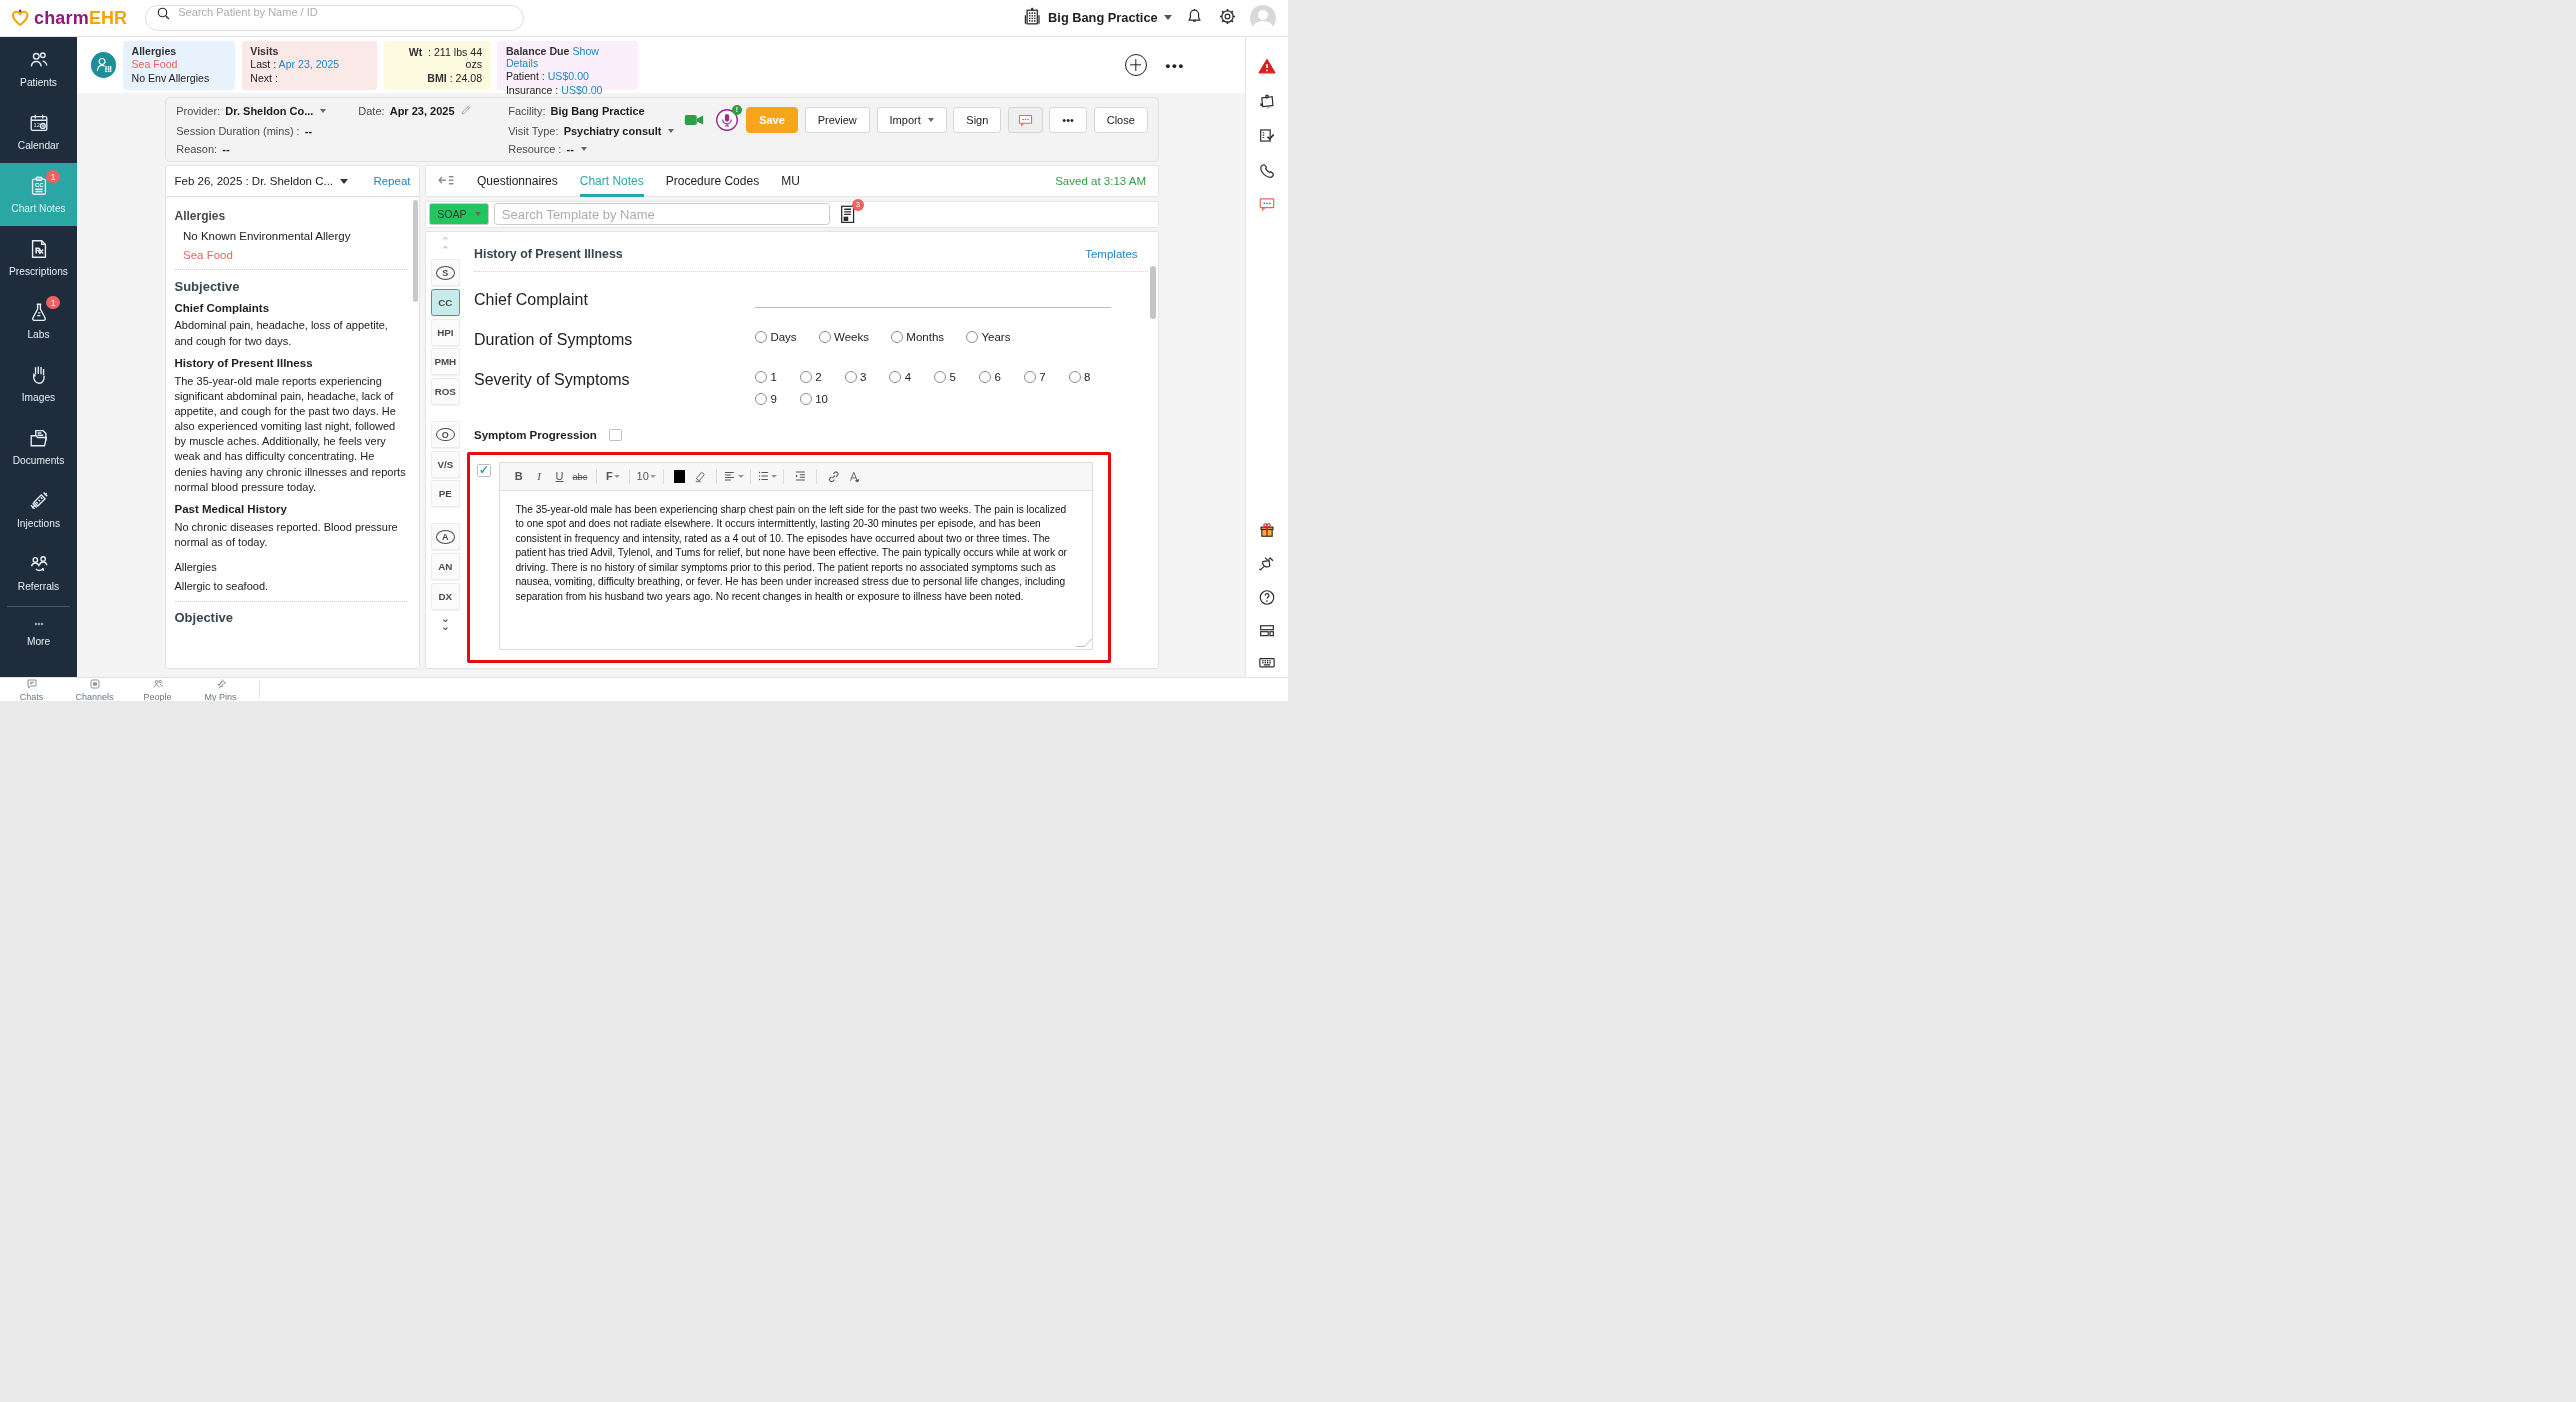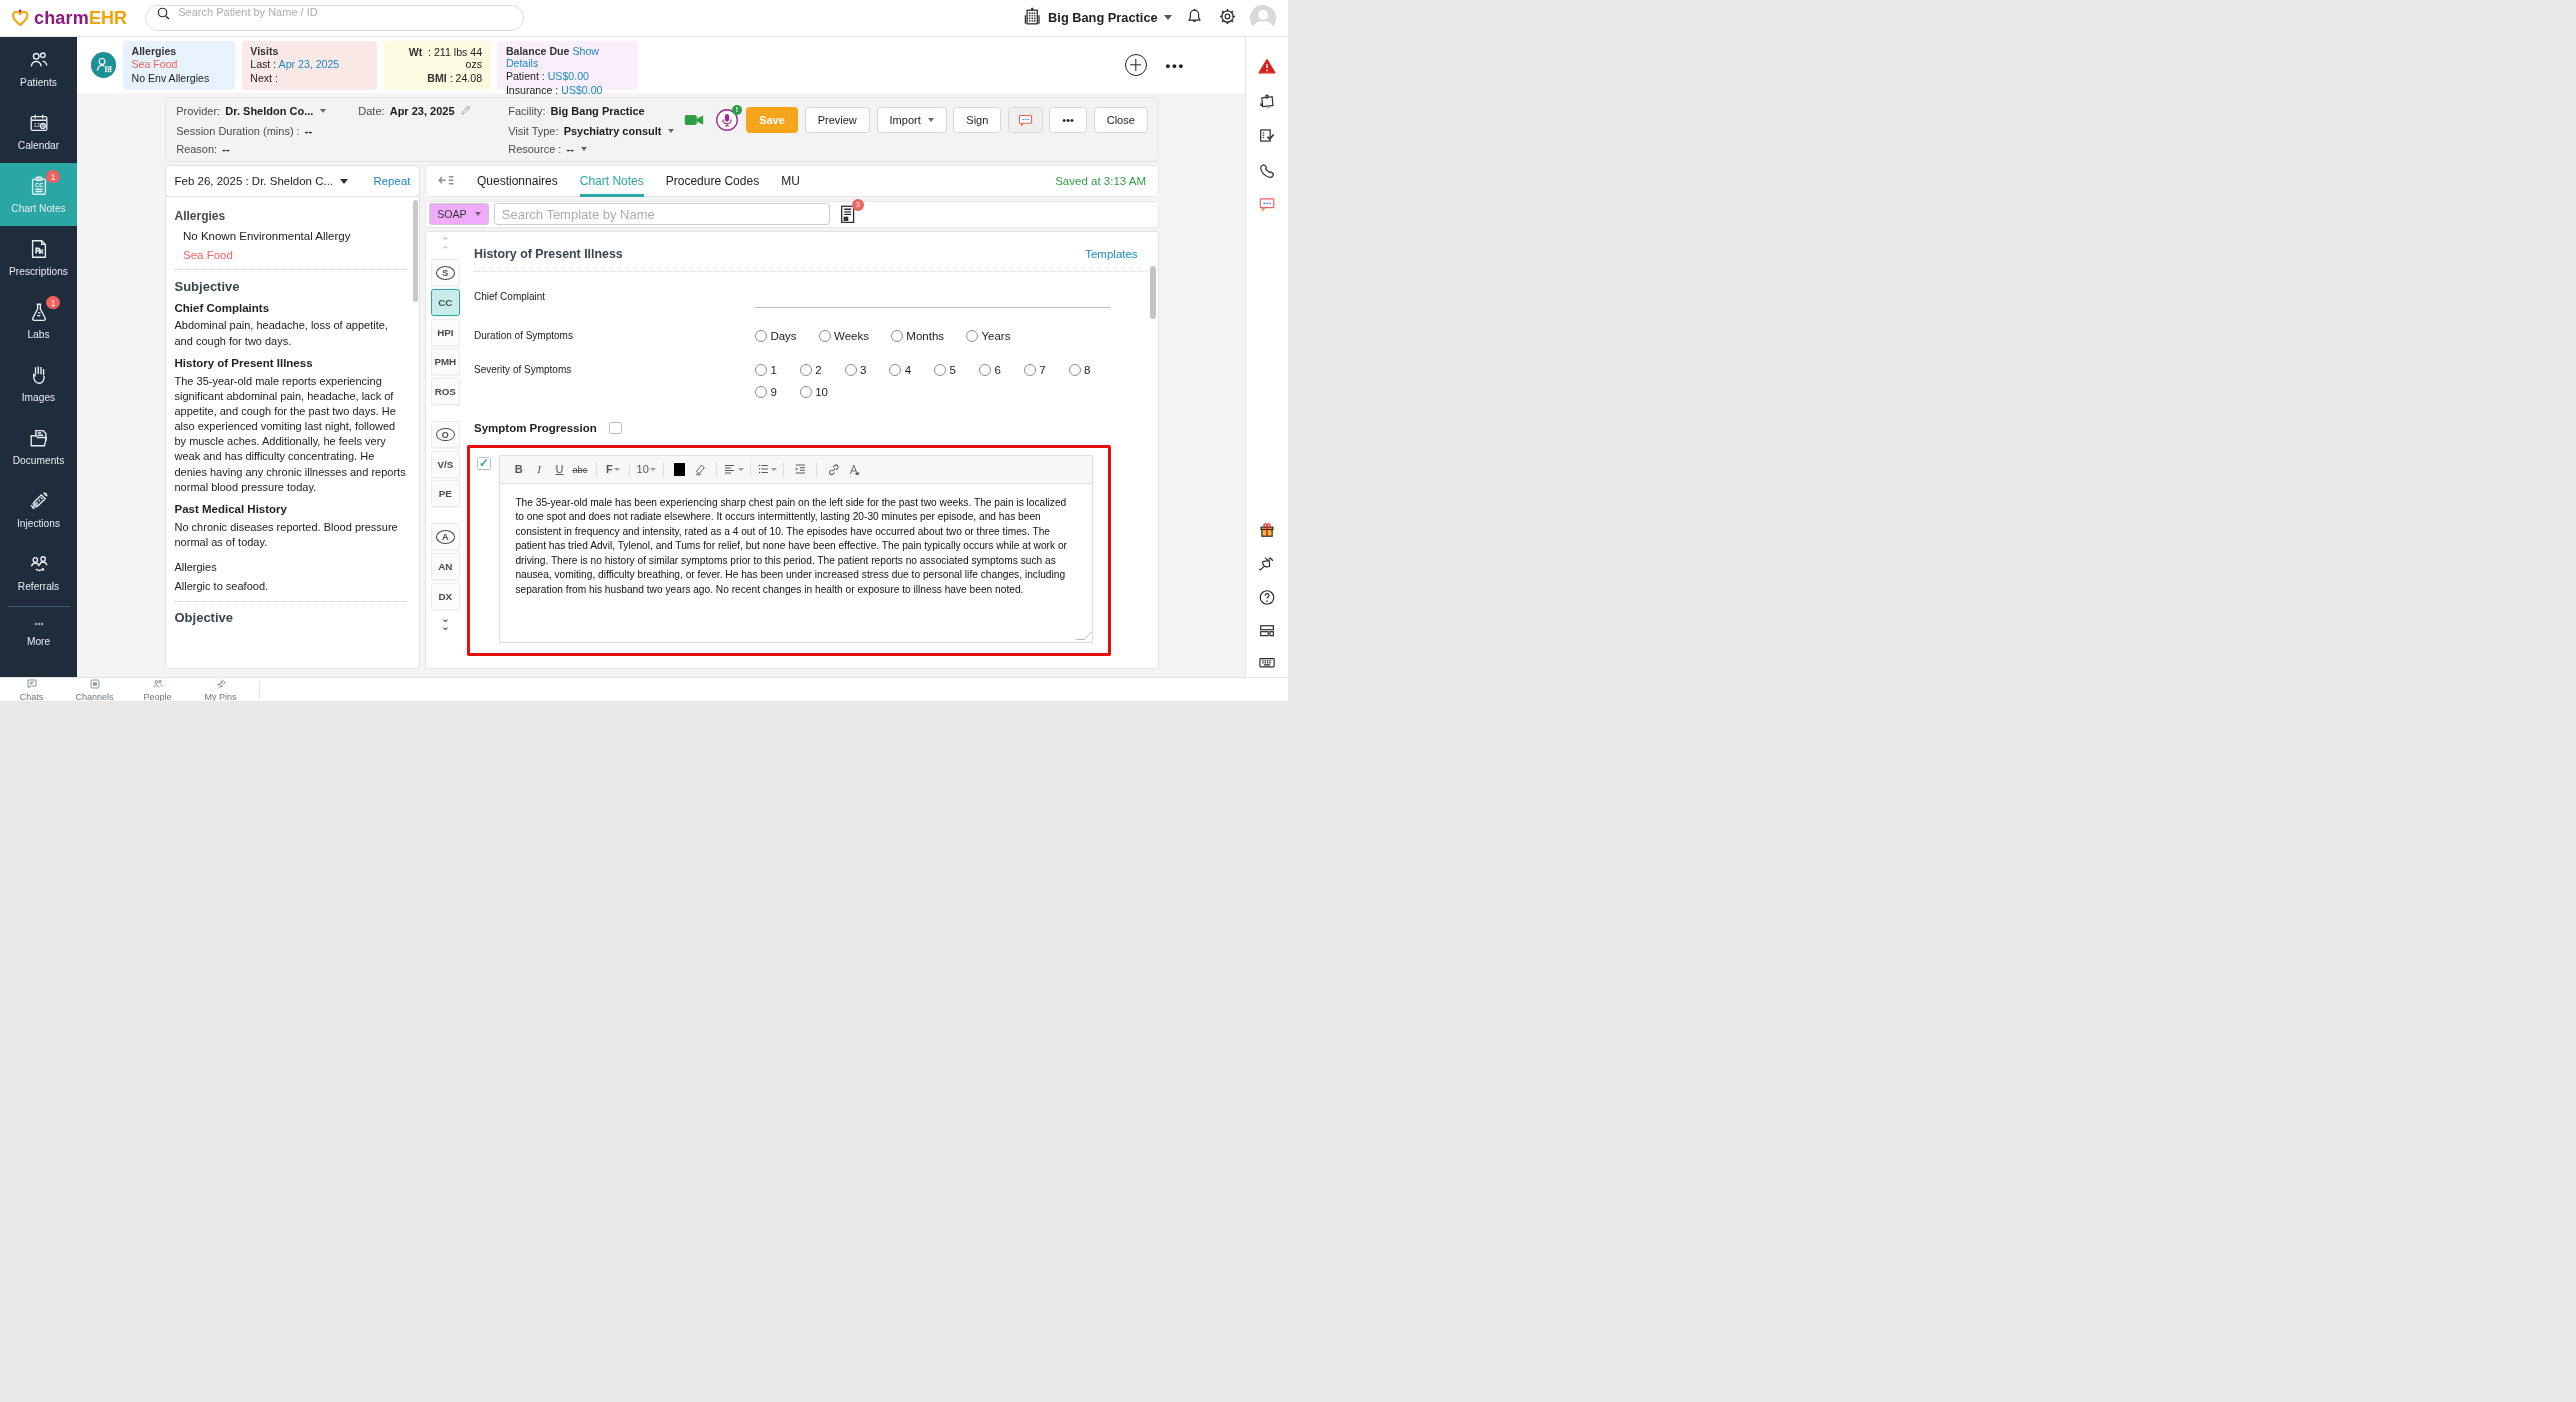--- a/index.html
+++ b/index.html
@@ -98,21 +98,21 @@
 
   
   .mainpanel { position:absolute; top:128px; left:348px; width:734px; bottom:7.7px; }
   .tabsrow { height:31.5px; background:#fff; border:0.9px solid #e6e6e6; border-radius:2.6px; display:flex; align-items:center; gap:22px; padding:0 12px; }
   .collapseicon { width:17px; height:13.6px; cursor:pointer; }
   .tab { font-size:12px; color:#222; height:31.5px; display:flex; align-items:center; cursor:pointer; position:relative; }
   .tab.active { color:#2aa7a5; }
   .tab.active::after { content:""; position:absolute; bottom:0; left:0; right:0; height:2.6px; background:#2aa7a5; }
   .saved { margin-left:auto; color:#2f9e44; font-size:11.5px; }
   .temprow { margin-top:4.3px; height:27px; display:flex; align-items:center; gap:5.1px; background:#fff; border:0.9px solid #e6e6e6; border-radius:2.6px; padding:0 0 0 3.4px; }
-  .soapsel { height:22px; border:0.9px solid #ccc; border-radius:2.6px; background:#f0abfc; display:flex; align-items:center; gap:6.8px; padding:0 6.8px; font-size:10.6px; color:#333; cursor:pointer; }
+  .soapsel { height:22px; border:0.9px solid #ccc; border-radius:2.6px; background:#22c55e; display:flex; align-items:center; gap:6.8px; padding:0 6.8px; font-size:10.6px; color:#333; cursor:pointer; }
   .tempsearch { width:336px; height:22px; border:0.9px solid #ccc; border-radius:3.4px; font-size:13px; padding:0 6.8px; color:#333; outline:none; font-family:inherit;}
   .tempsearch::placeholder { color:#a9adb3; }
   .tmplicon { position:relative; width:17px; height:19px; margin-left:5.1px; cursor:pointer;}
   .tmplbadge { position:absolute; top:-6px; right:-6.8px; min-width:12px; height:12px; border-radius:6px; background:#f0625f; color:#fff; font-size:7.7px; display:flex; align-items:center; justify-content:center; }
 
   .contentcard { position:absolute; top:66px; left:0; right:0; bottom:0; background:#fff; border:0.9px solid #e3e3e3; border-radius:2.6px; overflow:hidden; }
   
   .soapnav { position:absolute; left:4.3px; top:5.1px; width:30px; display:flex; flex-direction:column; align-items:center; }
   .snbtn { width:29px; height:27px; background:#fbfbfb; border:0.9px solid #ececec; border-radius:2.6px; box-shadow:0 0.9px 0.9px rgba(0,0,0,.06); display:flex; align-items:center; justify-content:center; font-size:9.8px; font-weight:bold; color:#4a4a4a; margin-bottom:2.6px; cursor:pointer; }
   .snbtn.circ span { border:1.4px solid #4a4a4a; border-radius:50%; width:19px; height:13.6px; display:flex; align-items:center; justify-content:center; font-size:9px; }
@@ -120,21 +120,21 @@
   .snbtn.gap { margin-top:13.6px; }
   .chev { color:#b9b9b9; font-size:11px; height:19px; margin-bottom:3.4px; cursor:pointer; line-height:8.5px;}
   .chev.dark { color:#333; margin-top:1.7px;}
 
   .ccontent { position:absolute; left:48px; right:10.2px; top:0; bottom:0; }
   .sec-titlerow { display:flex; align-items:center; margin-top:15.3px; }
   .sec-title { font-size:12.4px; font-weight:bold; color:#37474f; }
   .templink { margin-left:auto; color:#1a87c9; font-size:11.5px; margin-right:10.2px; cursor:pointer; }
   .cdotted { border-top:0.9px dotted #d4d4d4; margin:10.2px 0 0 0; }
   .frow { display:flex; align-items:flex-start; margin-top:19px; }
-  .flabel { width:281px; font-size:10px; color:#222; flex:0 0 auto; }
+  .flabel { width:281px; font-size:16px; color:#222; flex:0 0 auto; }
   .fctrl { flex:1; margin-right:37px; }
   .uline { border-bottom:1.3px solid #bdbdbd; height:17px; width:100%; cursor:text; }
   .radios { display:flex; gap:22px; flex-wrap:wrap; row-height:17px; }
   .radio { display:flex; align-items:center; gap:3.4px; font-size:11.5px; color:#222; cursor:pointer; }
   .rdot { width:12px; height:12px; border:1.2px solid #8c8c8c; border-radius:50%; background:#fff; flex:0 0 auto;}
   .cb { width:12.8px; height:12.8px; border:1.2px solid #bdbdbd; border-radius:1.7px; background:#fff; display:inline-block; vertical-align:-2.6px; margin-left:8.5px; cursor:pointer;}
   .boldlabel { font-size:11.5px; font-weight:bold; color:#1f1f1f; }
 
   
   .redbox { position:relative; margin:10.2px 37px 0 -6.8px; border:3.4px solid #e60d0d; border-radius:1.7px; padding:6.8px 15.3px 10.2px 6.8px; display:flex; gap:8.5px; }

